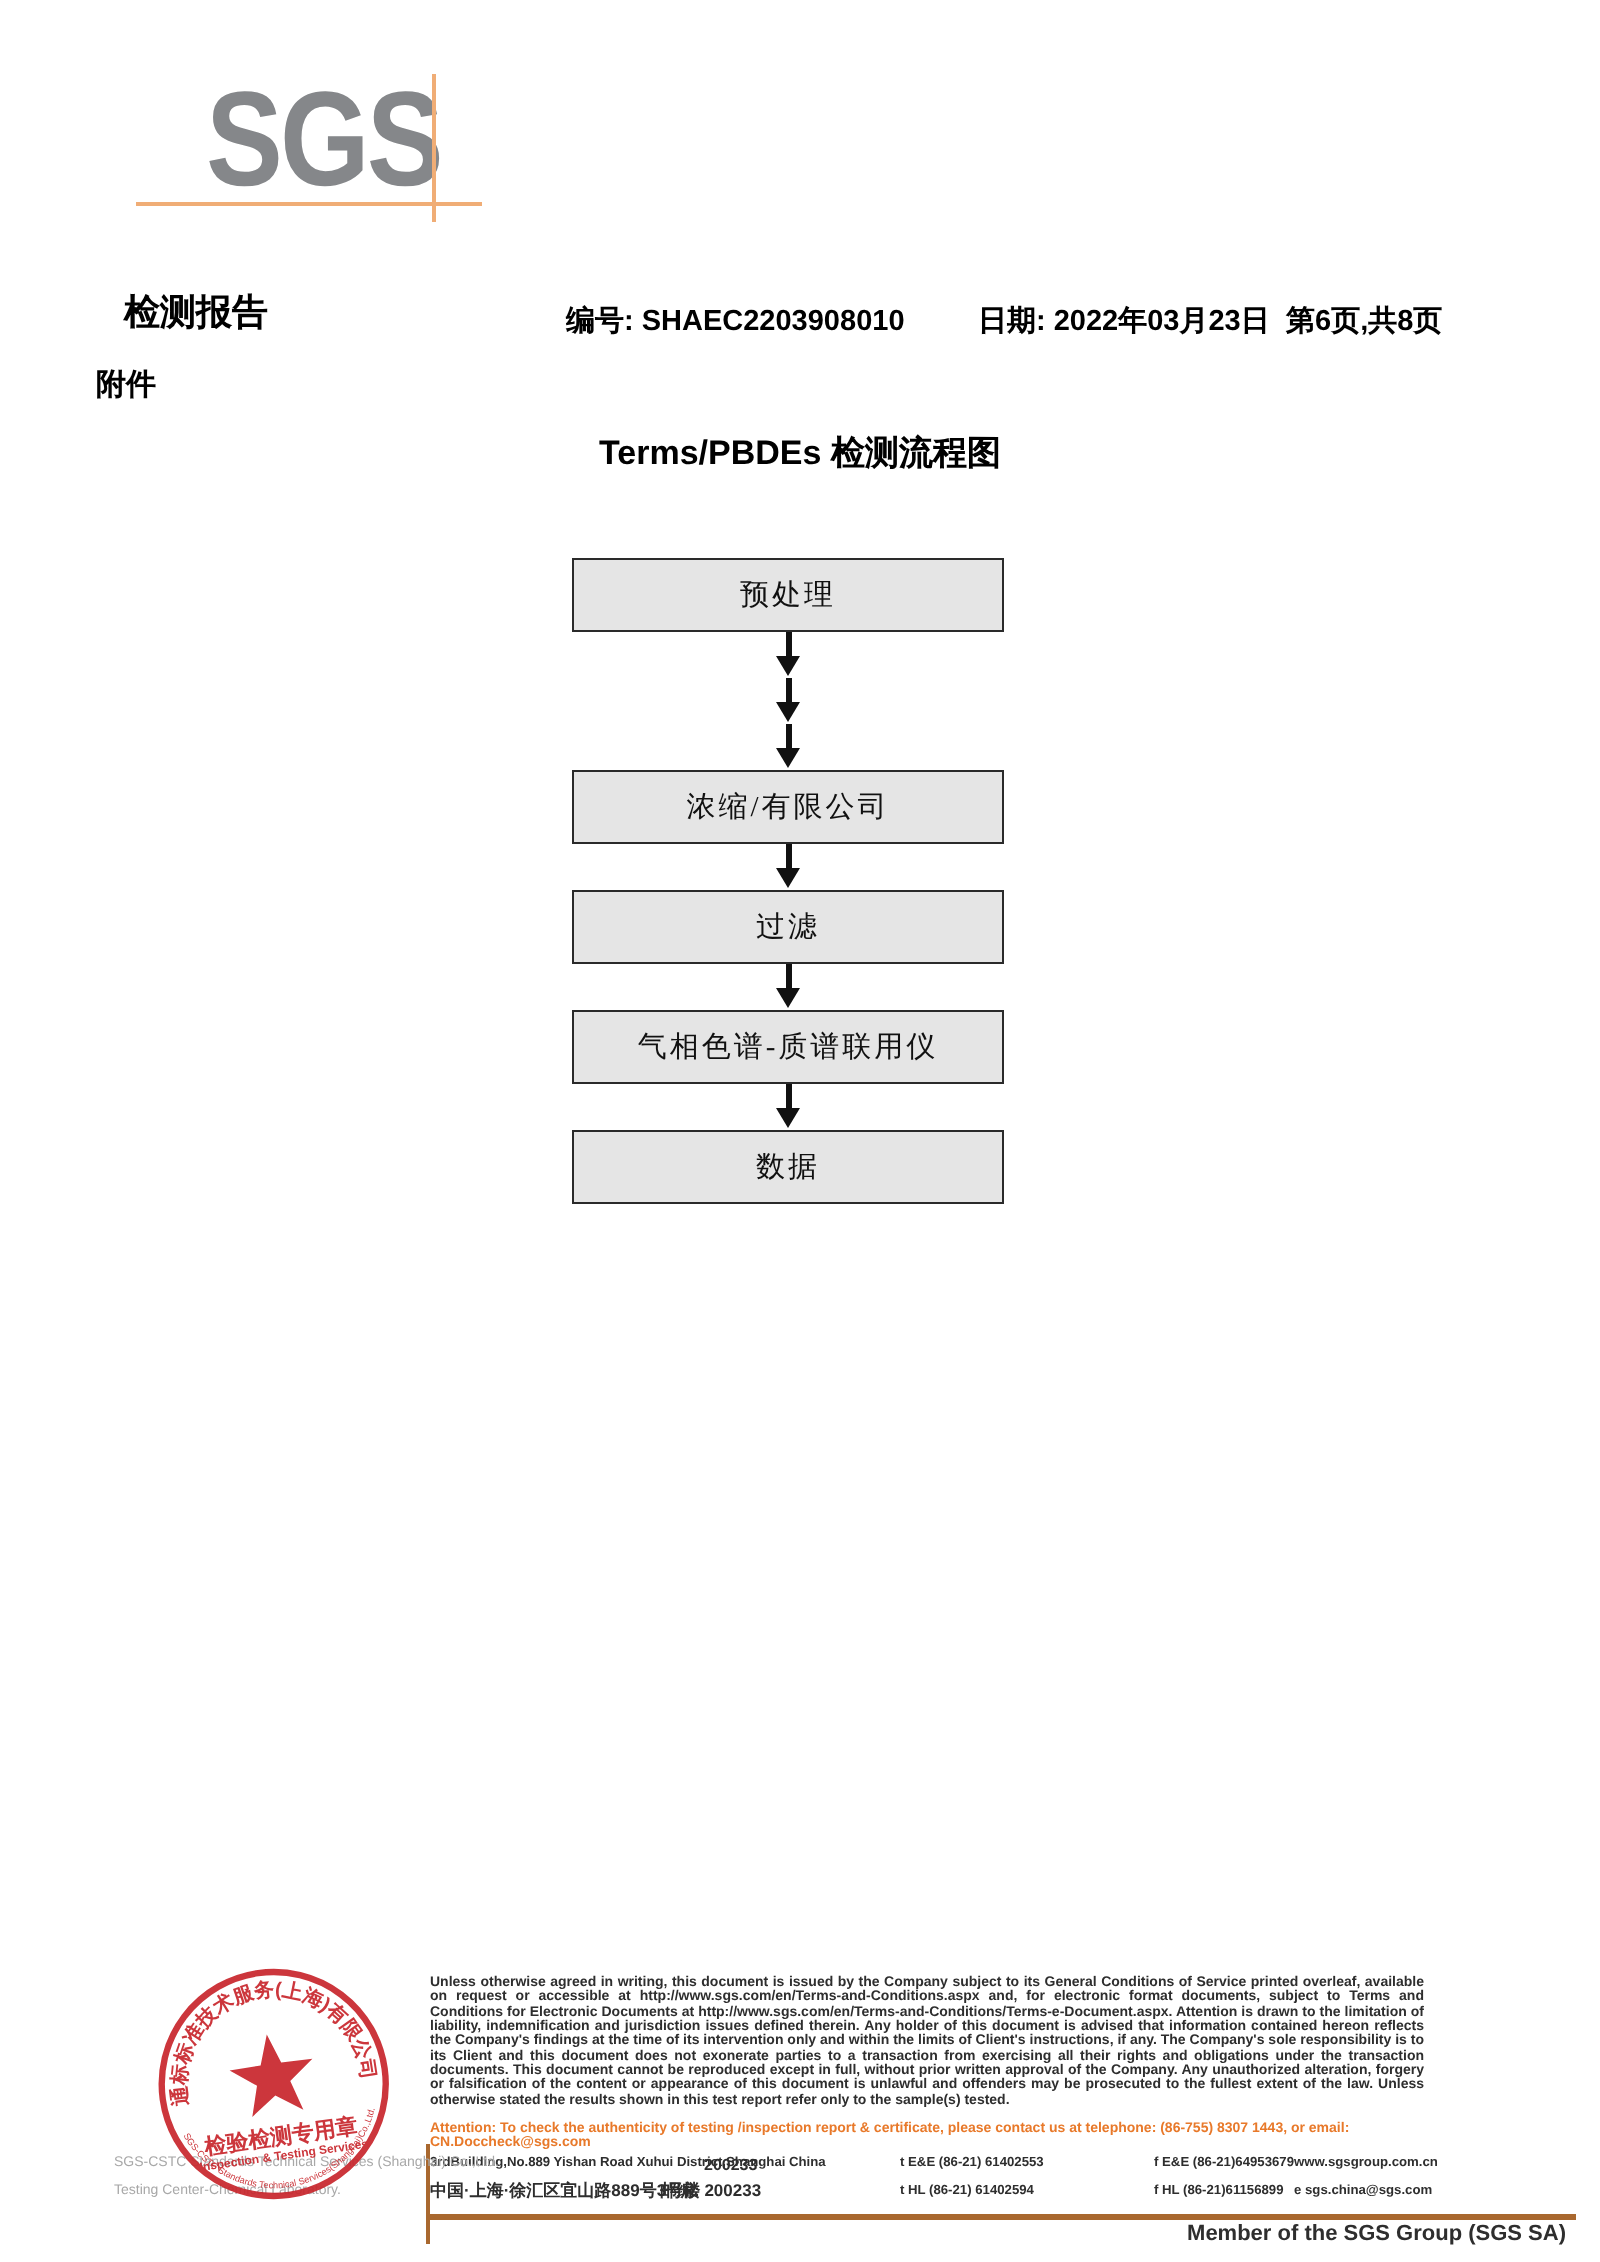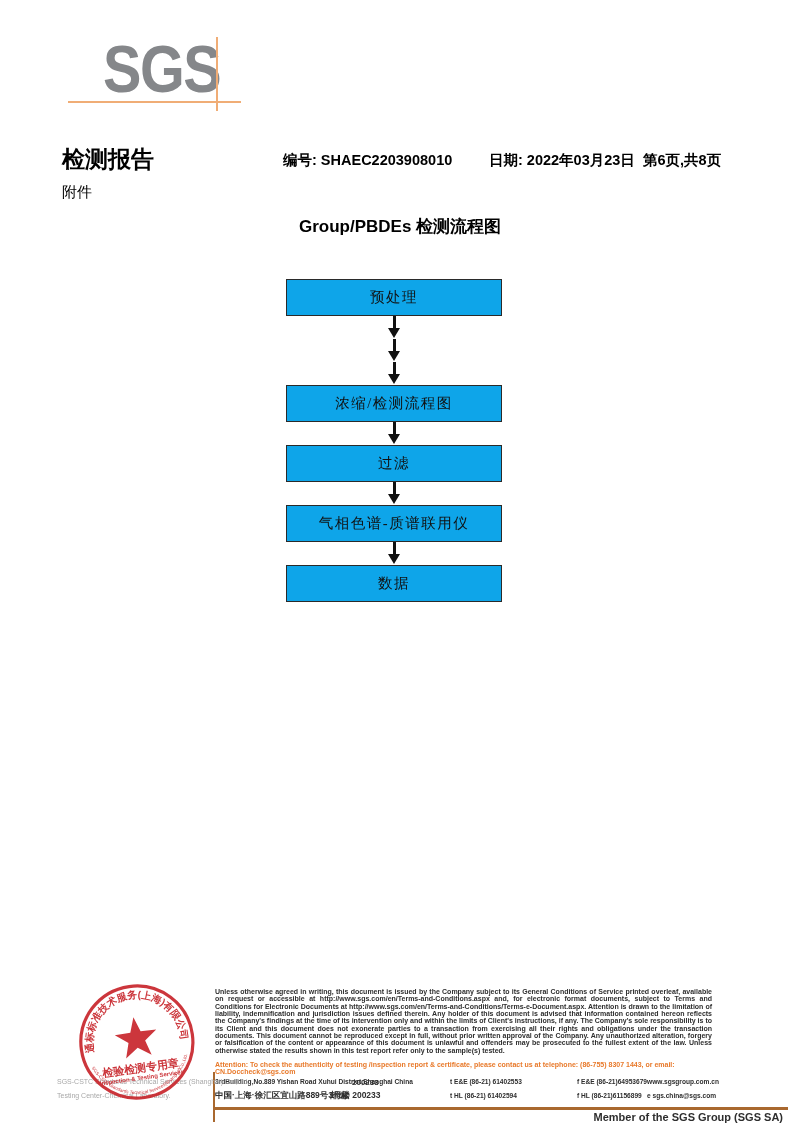--- a/index.html
+++ b/index.html
@@ -6,32 +6,32 @@
   .page{position:relative;width:800px;height:1131px;background:#ffffff;overflow:hidden;
         font-family:"Liberation Sans","DejaVu Sans",sans-serif;color:#1a1a1a;}
 
   
   .logo-text{position:absolute;left:103px;top:36px;font-size:80px;line-height:80px;font-weight:700;
              color:#85878a;letter-spacing:-2px;transform:scale(0.72,0.84);transform-origin:left top;}
   .logo-hline{position:absolute;left:68px;top:101px;width:173px;height:2px;background:#f0ad76;}
   .logo-vline{position:absolute;left:216px;top:37px;width:2px;height:74px;background:#f0ad76;}
 
   
-  .report-title{position:absolute;left:62px;top:144px;font-size:23px;font-weight:700;color:#000;}
+  .report-title{position:absolute;left:62px;top:144px;font-size:18px;font-weight:700;color:#000;}
   .hdr{position:absolute;top:151px;font-size:14.5px;font-weight:600;color:#000;white-space:nowrap;}
   .hdr-no{left:283px;}
   .hdr-date{left:489px;}
   .hdr-page{left:643px;}
-  .attachment{position:absolute;left:62px;top:183px;font-size:15px;font-weight:400;color:#000;}
+  .attachment{position:absolute;left:48px;top:183px;font-size:15px;font-weight:700;color:#000;}
 
   
   .flow-title{position:absolute;left:0;top:215px;width:800px;text-align:center;
               font-size:17px;font-weight:700;color:#000;}
   .flow{position:absolute;left:286px;top:279px;width:216px;}
-  .flow-box{box-sizing:border-box;width:216px;height:37px;border:1.5px solid #2a2a2a;background:#0ea5e9;
+  .flow-box{box-sizing:border-box;width:216px;height:37px;border:1.5px solid #2a2a2a;background:#e5e5e5;
             display:flex;align-items:center;justify-content:center;
             font-family:"Liberation Serif","DejaVu Serif",serif;
             font-size:14.5px;letter-spacing:1.5px;color:#111;}
   .flow-arrow{height:23px;display:flex;flex-direction:column;align-items:center;}
   .flow-arrow .shaft{width:3px;height:12px;background:#111;}
   .flow-arrow .head{width:0;height:0;border-left:6px solid transparent;border-right:6px solid transparent;
                     border-top:10px solid #111;}
 
   
   .stamp{position:absolute;left:72px;top:980px;width:130px;height:126px;transform:rotate(-8deg);
@@ -67,36 +67,36 @@
   <div class="logo-text">SGS</div>
   <div class="logo-hline"></div>
   <div class="logo-vline"></div>
 
   <div class="report-title">检测报告</div>
   <div class="hdr hdr-no">编号: SHAEC2203908010</div>
   <div class="hdr hdr-date">日期: 2022年03月23日</div>
   <div class="hdr hdr-page">第6页,共8页</div>
   <div class="attachment">附件</div>
 
-  <div class="flow-title">Group/PBDEs 检测流程图</div>
+  <div class="flow-title">Terms/PBDEs 检测流程图</div>
   <div class="flow">
     <div class="flow-box">预处理</div>
     <div class="flow-arrow">
         <div class="shaft"></div>
         <div class="head"></div>
       </div>
     <div class="flow-arrow">
         <div class="shaft"></div>
         <div class="head"></div>
       </div>
     <div class="flow-arrow">
         <div class="shaft"></div>
         <div class="head"></div>
       </div>
-    <div class="flow-box">浓缩/检测流程图</div>
+    <div class="flow-box">浓缩/有限公司</div>
     <div class="flow-arrow">
         <div class="shaft"></div>
         <div class="head"></div>
       </div>
     <div class="flow-box">过滤</div>
     <div class="flow-arrow">
         <div class="shaft"></div>
         <div class="head"></div>
       </div>
     <div class="flow-box">气相色谱-质谱联用仪</div>

